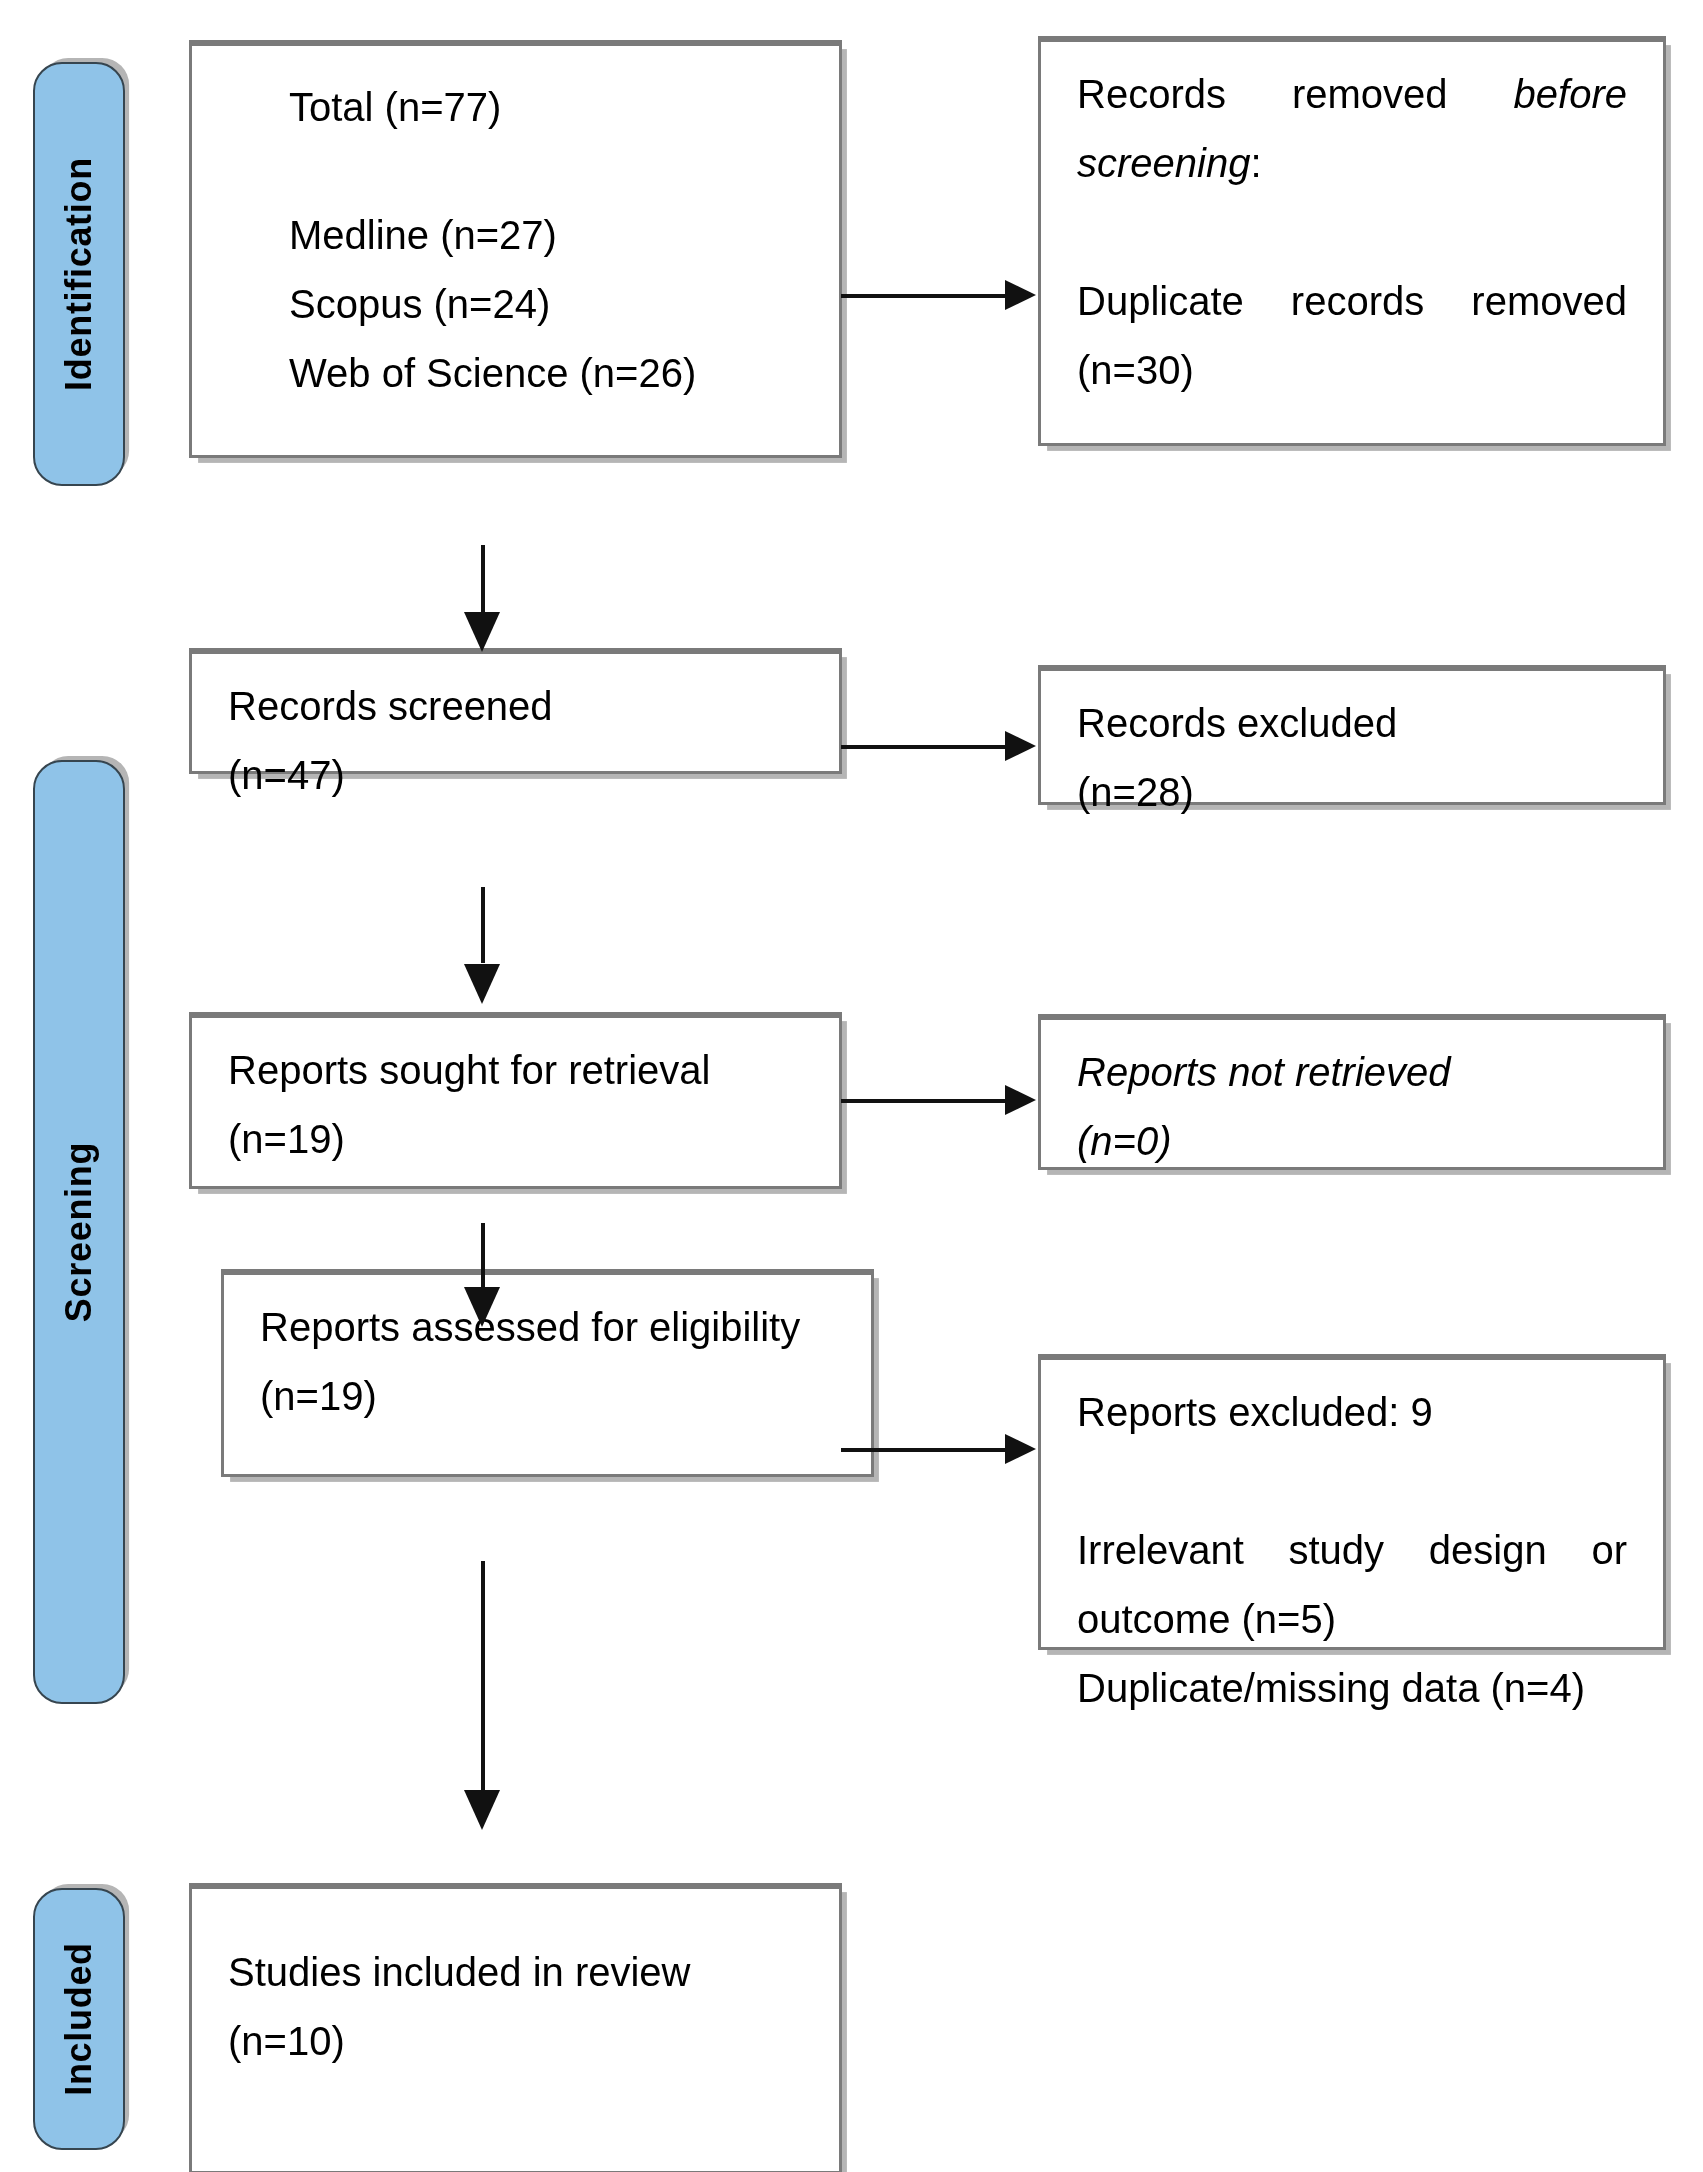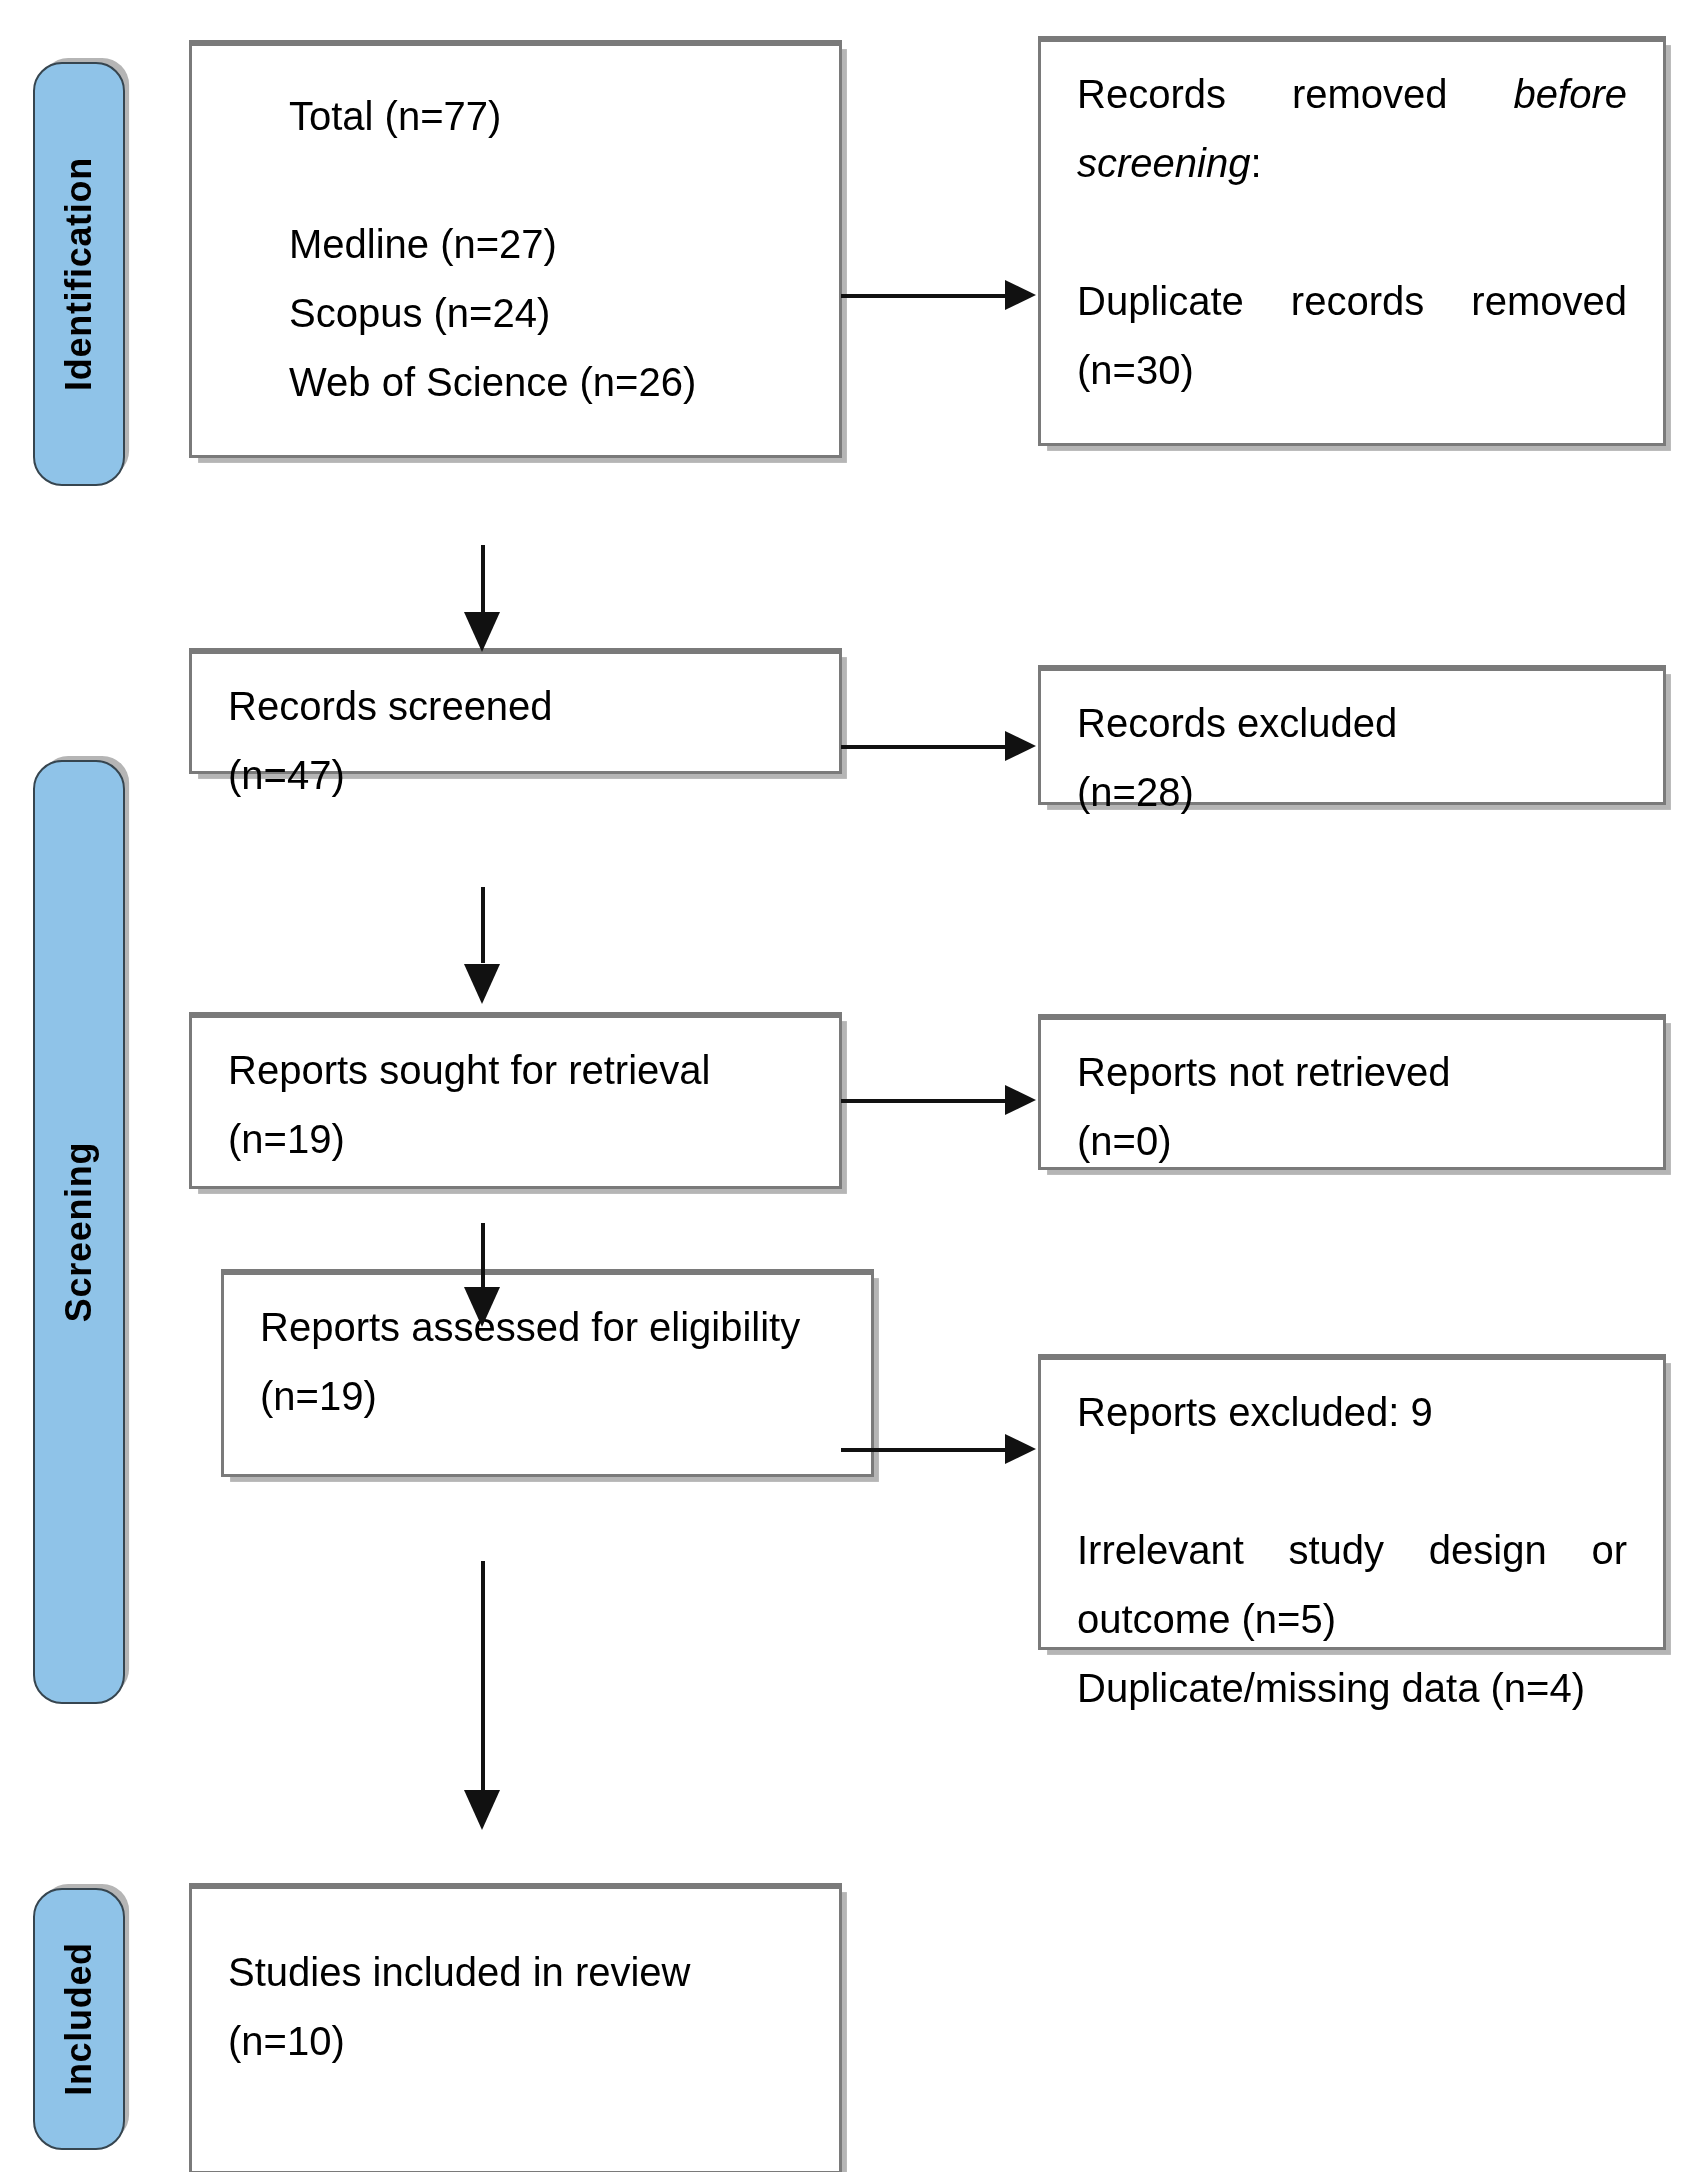--- a/index.html
+++ b/index.html
@@ -34,21 +34,21 @@
     position:absolute;
     background:#ffffff;
     border:3.5px solid var(--box-border);
     border-top-width:6.2px;
     box-shadow:7px 7px 0 -2.1px var(--shadow);
     font-size:40px;line-height:69px;color:#000;
   }
   .col-left{left:189px;width:653px;}
   .col-right{left:1038px;width:628px;}
   .box .inner{padding:18px 36px;}
-  .box.pad-deep .inner{padding-top:36px;padding-left:97px;}
+  .box.pad-deep .inner{padding-top:27px;padding-left:97px;}
   .box.pad-tall .inner{padding-top:49px;}
   .spacer-line{height:69px;}
   .spacer-line.small{height:59px;}
   .jline{text-align:justify;text-align-last:justify;}
   .it{font-style:italic;}
 
   
   .vline{position:absolute;left:481px;width:3.5px;background:var(--arrow);}
   .vhead{position:absolute;left:464px;width:0;height:0;
     border-left:18px solid transparent;border-right:18px solid transparent;
@@ -105,21 +105,21 @@
       <div>(n=28)</div>
     </div>
   </div>
 
   <div class="box col-left" style="top:1012px;height:177px;">
     <div class="inner">
       <div>Reports sought for retrieval</div>
       <div>(n=19)</div>
     </div>
   </div>
-  <div class="box col-right" style="top:1014px;height:156px;">
+  <div class="box col-right" style="top:1014px;height:156px;font-style:italic;">
     <div class="inner">
       <div>Reports not retrieved</div>
       <div>(n=0)</div>
     </div>
   </div>
 
   <div class="box col-left" style="top:1269px;height:208px;margin-left:32px;">
     <div class="inner">
       <div>Reports assessed for eligibility</div>
       <div>(n=19)</div>

